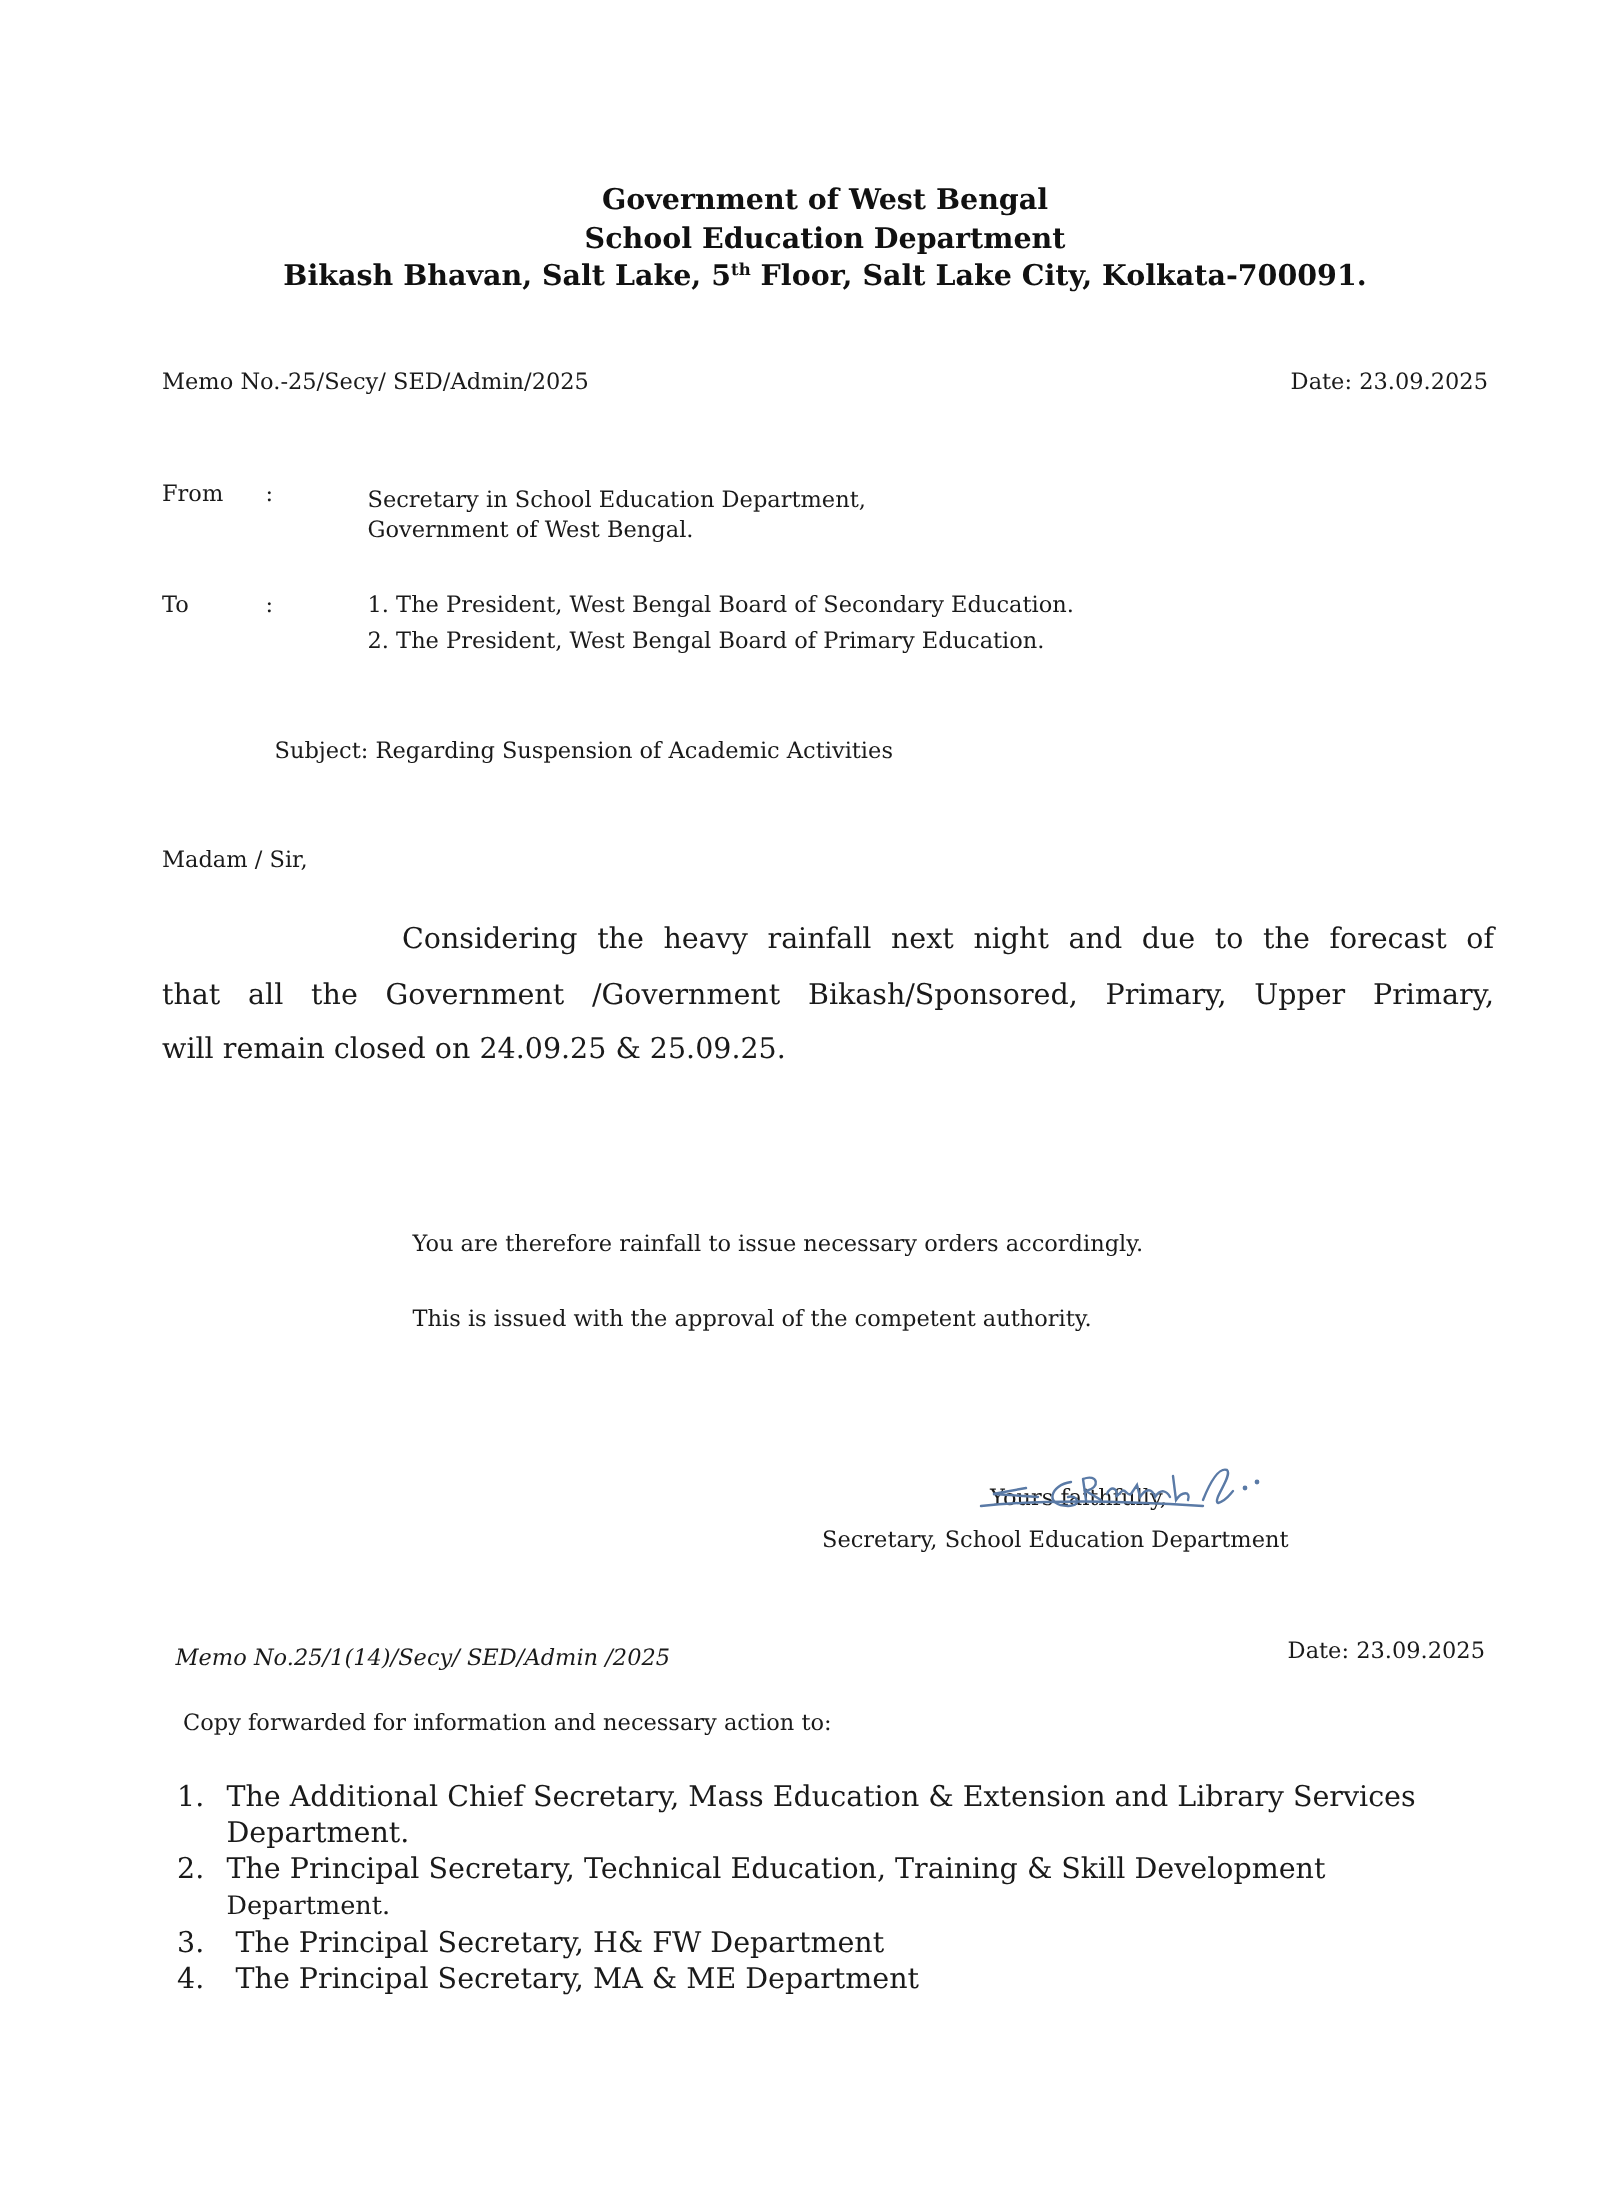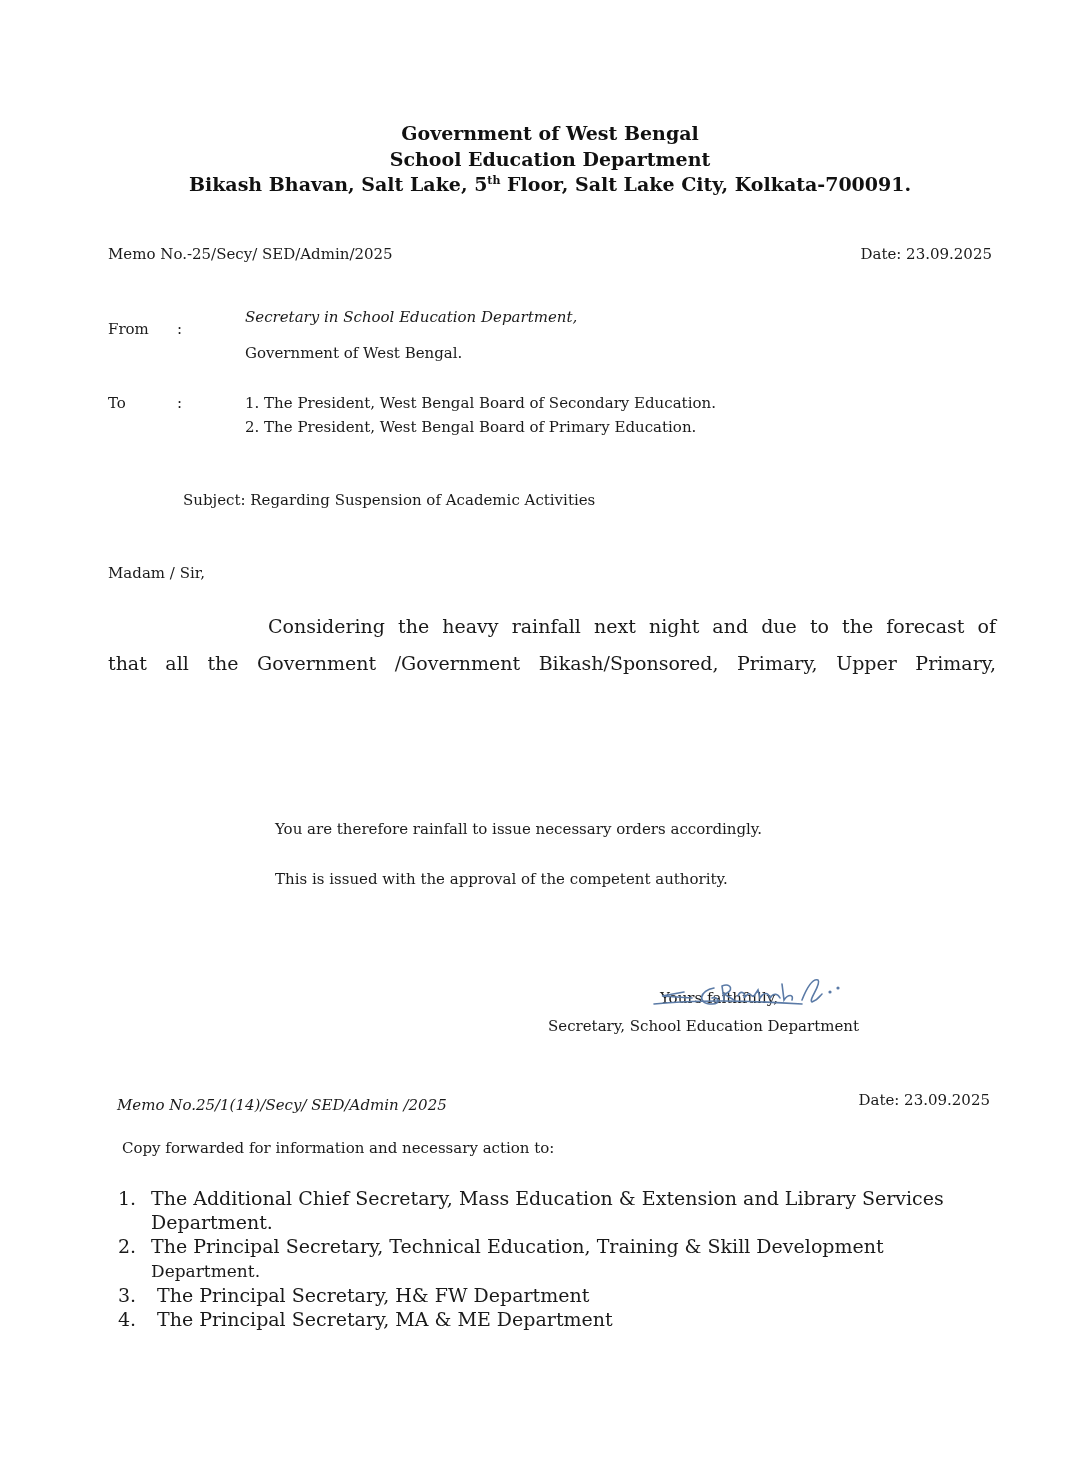--- a/index.html
+++ b/index.html
@@ -38,35 +38,36 @@
 <div class="hdr" style="top:148px;">School Education Department</div>
 <div class="hdr" style="top:173px;">
   <span>Bikash Bhavan, Salt Lake, 5</span><sup>th</sup><span> Floor, Salt Lake City, Kolkata-700091.</span>
 </div>
 
 <div class="abs t" style="left:108px; top:245px;">Memo No.-25/Secy/ SED/Admin/2025</div>
 <div class="abs t" style="right:88px; top:245px;">Date: 23.09.2025</div>
 
 <div class="abs t" style="left:108px; top:320px;">From</div>
 <div class="abs t" style="left:177px; top:320px;">:</div>
-<div class="abs t" style="left:245px; top:308px;font-style:italic;">Secretary in School Education Department,</div>
+<div class="abs t" style="left:245px; top:324px;">Secretary in School Education Department,</div>
 <div class="abs t" style="left:245px; top:344px;">Government of West Bengal.</div>
 
 <div class="abs t" style="left:108px; top:394px;">To</div>
 <div class="abs t" style="left:177px; top:394px;">:</div>
 <div class="abs t" style="left:245px; top:394px;">1. The President, West Bengal Board of Secondary Education.</div>
 <div class="abs t" style="left:245px; top:418px;">2. The President, West Bengal Board of Primary Education.</div>
 
 <div class="abs t" style="left:183px; top:491px;">Subject: Regarding Suspension of Academic Activities</div>
 
 <div class="abs t" style="left:108px; top:564px;">Madam / Sir,</div>
 
 <div class="body-para">
   <span class="line first">Considering the heavy rainfall next night and due to the forecast of</span>
   <span class="line">that  all  the Government /Government  Bikash/Sponsored,  Primary, Upper Primary,</span>
+  <span class="line last">will remain closed on 24.09.25 &amp; 25.09.25.</span>
 </div>
 
 <div class="abs t" style="left:275px; top:820px;">You are therefore rainfall to issue necessary orders accordingly.</div>
 <div class="abs t" style="left:275px; top:870px;">This is issued with the approval of the competent authority.</div>
 
 <div class="abs t" style="left:660px; top:989px;">Yours faithfully,</div>
 <svg class="sig" viewBox="0 0 200 45">
   <g fill="none" stroke="#5a7aa6" stroke-width="1.6" stroke-linecap="round">
     <path d="M2 34 C40 30 90 30 150 34"></path>
     <path d="M32 22 L10 26 L40 28"></path>

